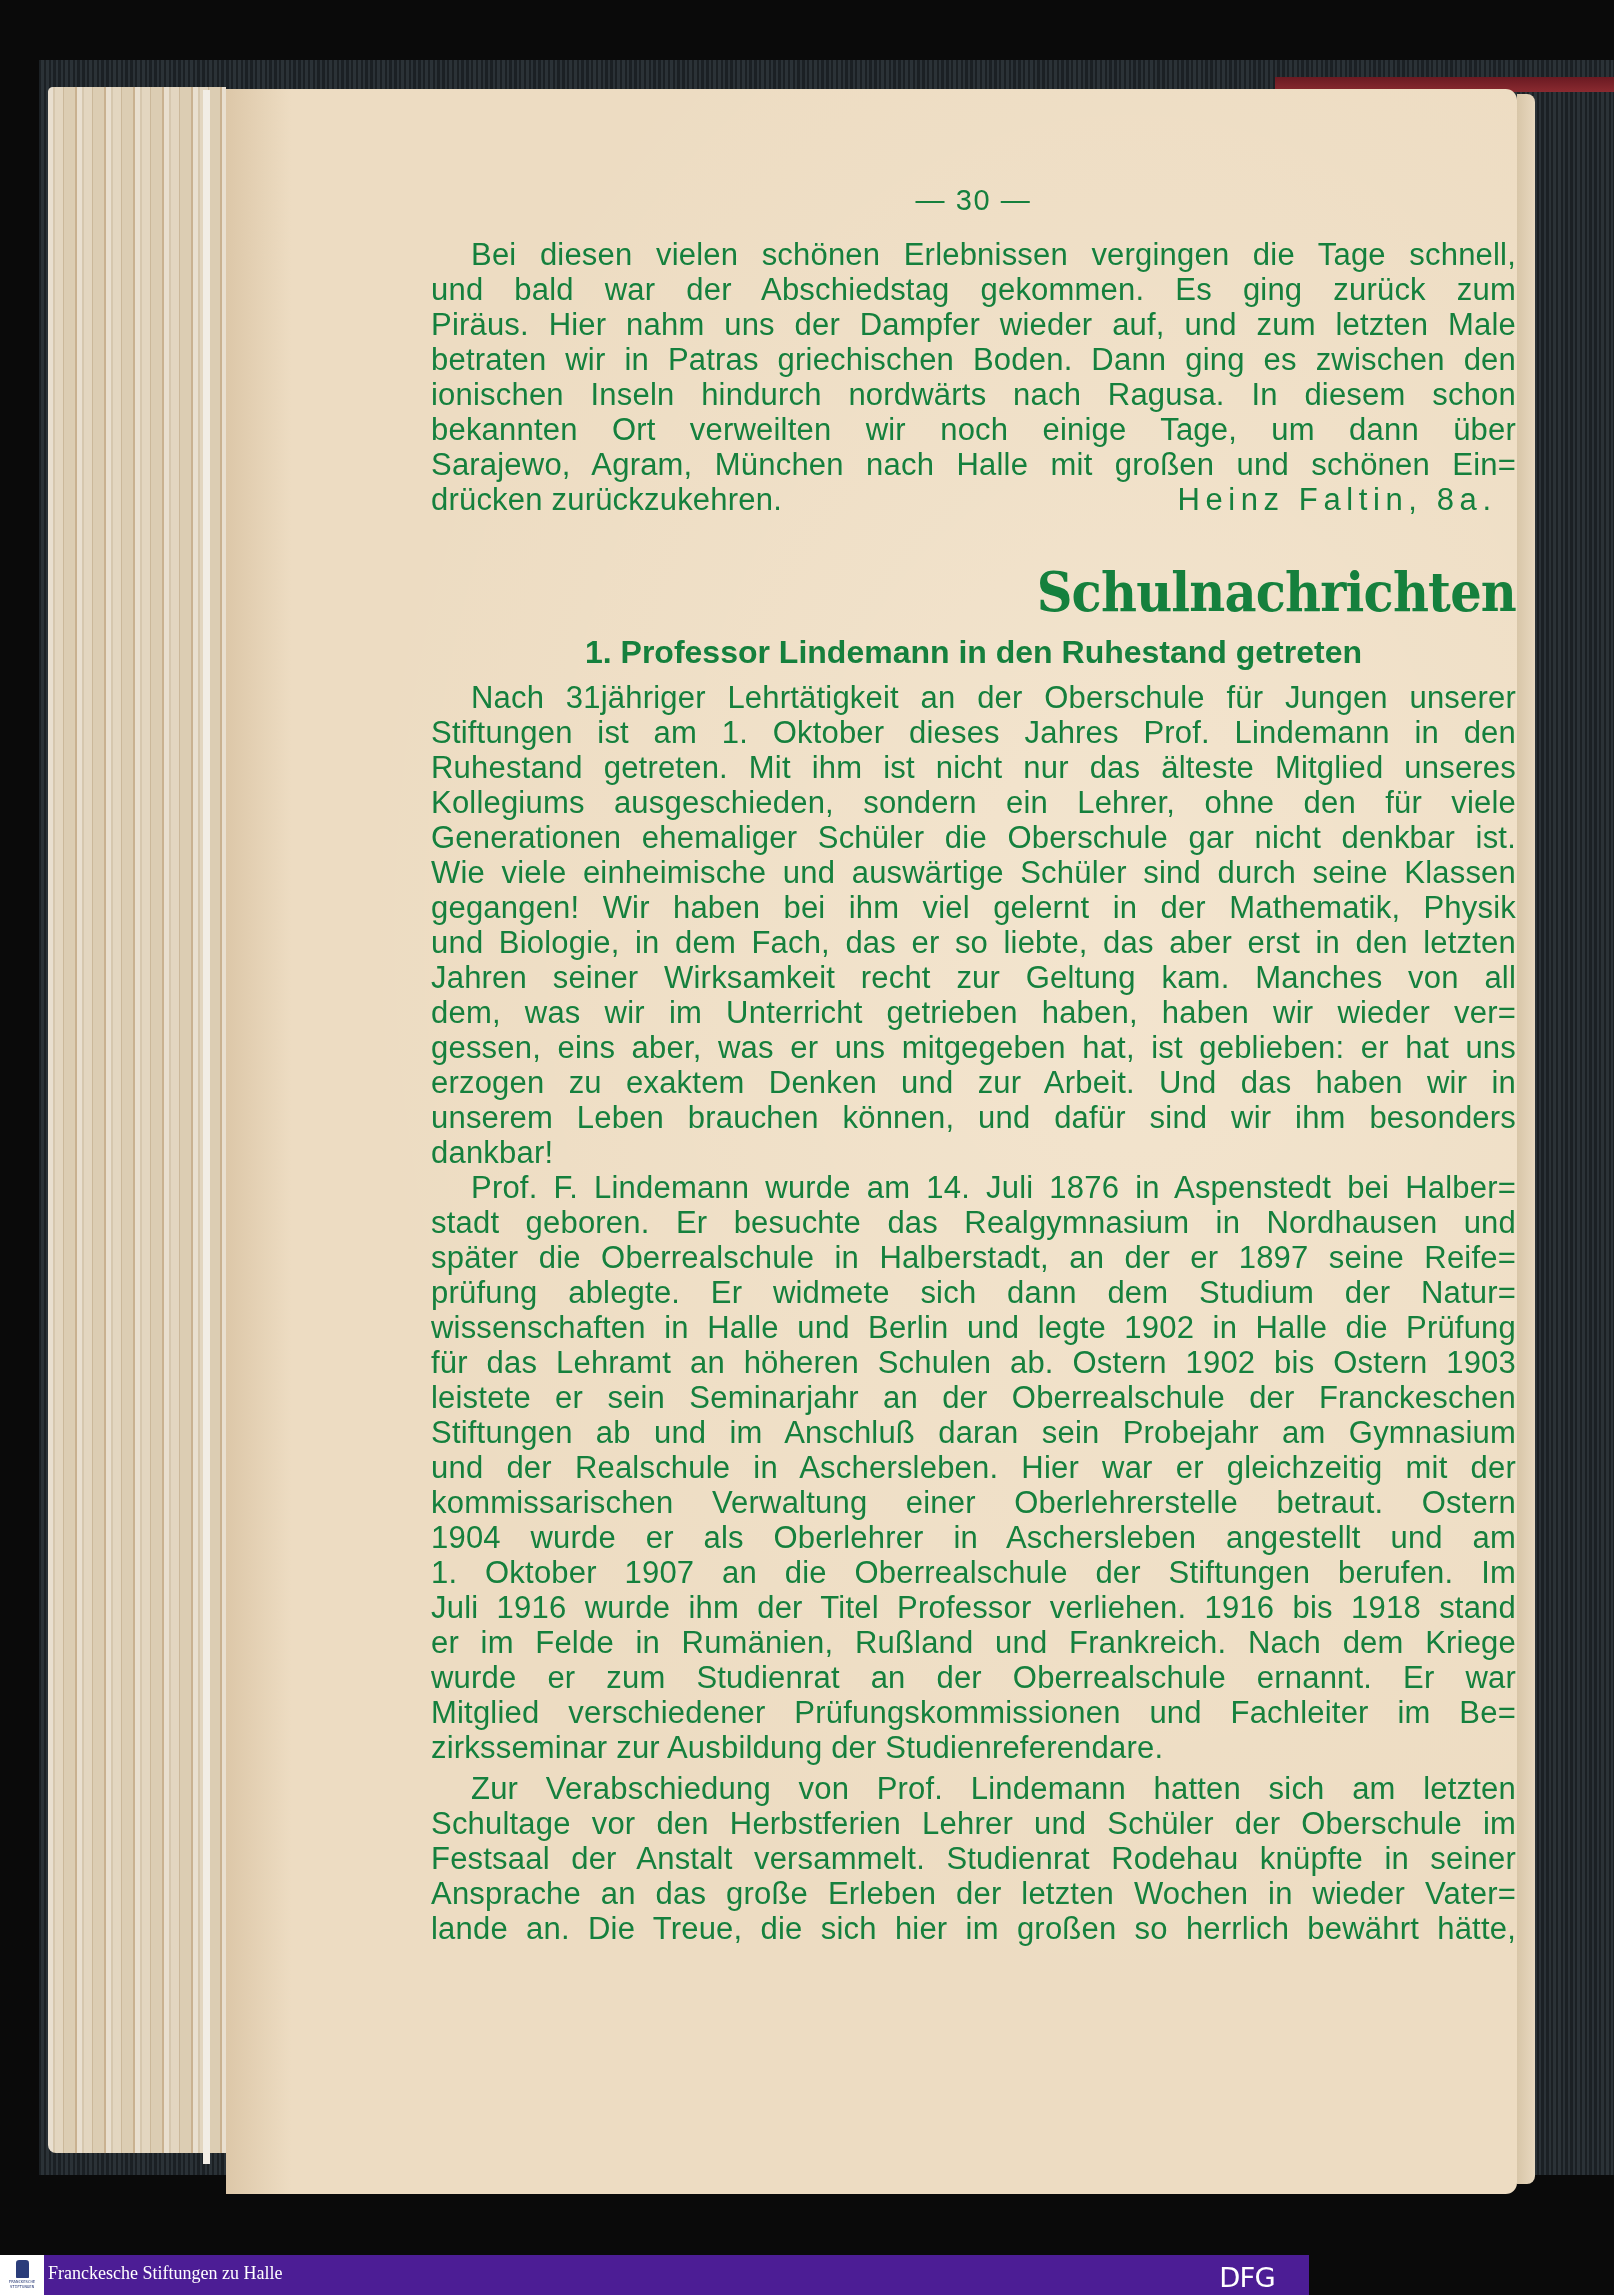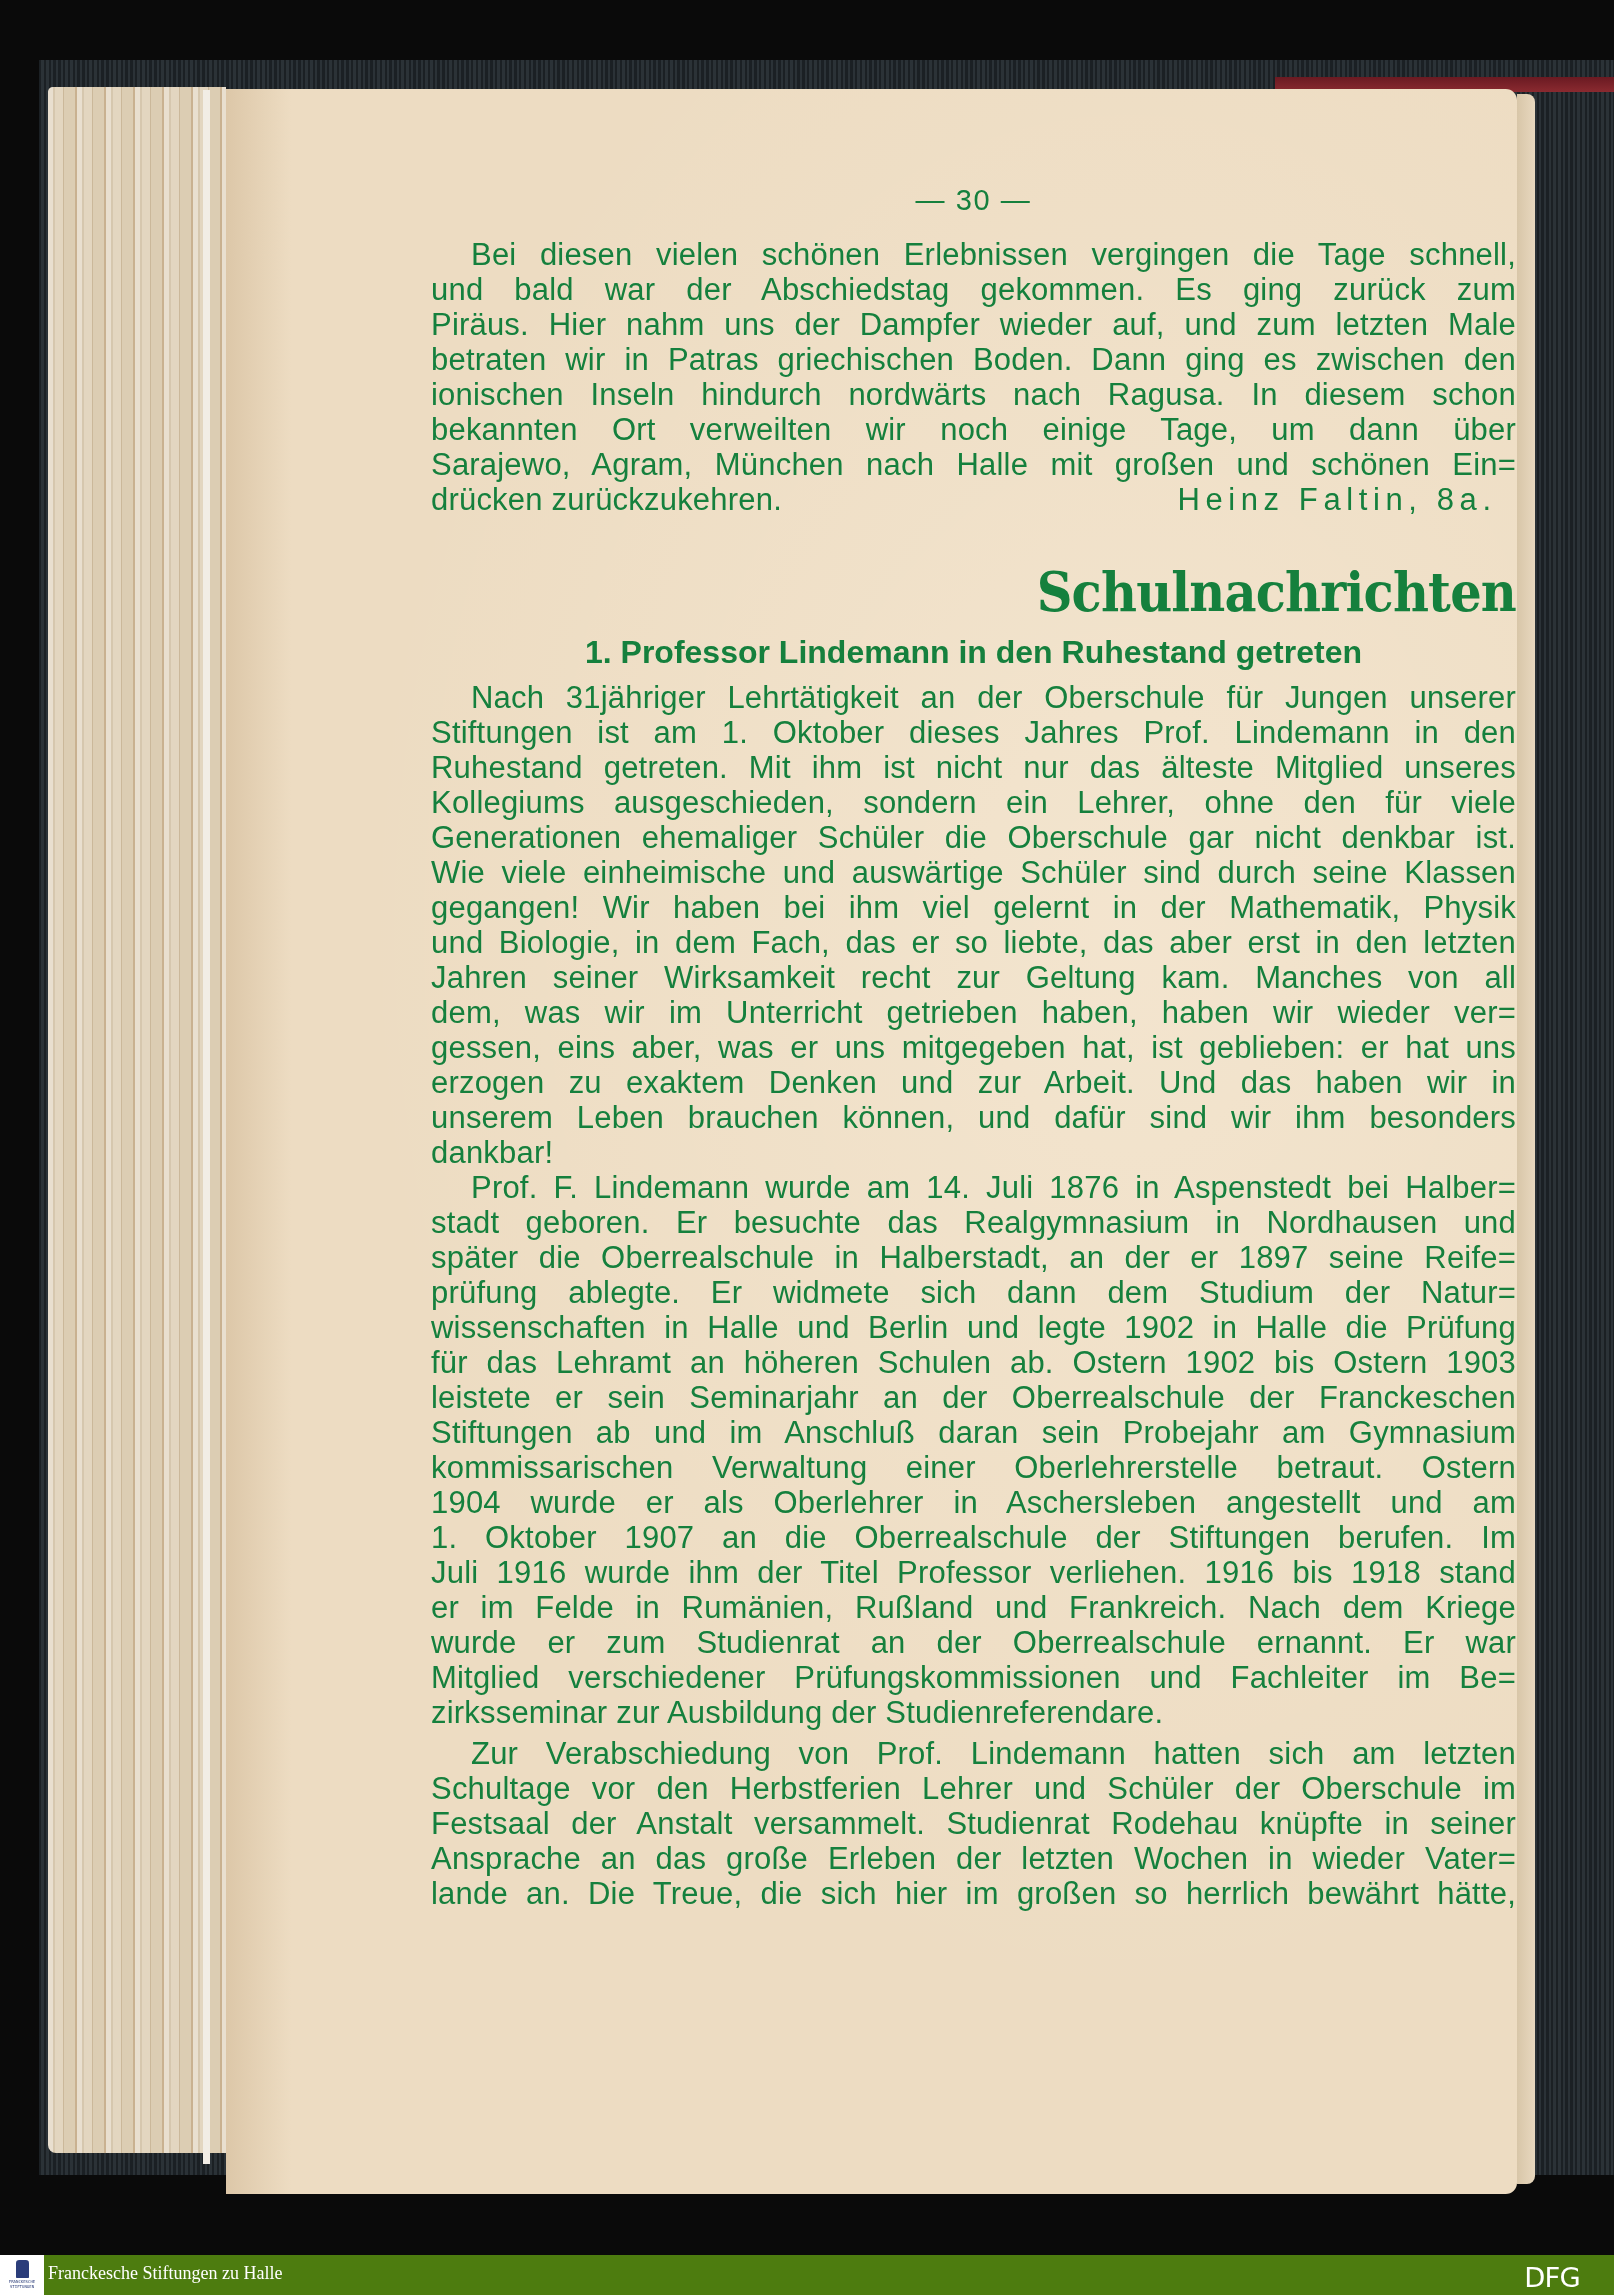--- a/index.html
+++ b/index.html
@@ -67,22 +67,22 @@
       font-family: "DejaVu Serif", serif; letter-spacing: -0.8px;
       margin-top: 38px; height: 73px; line-height: 73px;
     }
     .subsection-title {
       text-align: center; font-size: 32px; font-weight: bold;
       font-family: "Liberation Sans Narrow", "Liberation Sans", sans-serif;
       height: 48px; line-height: 48px; margin-bottom: 3.2px;
     }
     .para-gap { height: 6.5px; }
     .footer {
-      position: absolute; left: 0; top: 2255px; width: 1614px; height: 40px;
-      background: #4d7c0f;
+      position: absolute; left: 0; top: 2255px; width: 1309px; height: 40px;
+      background: #4c1d95;
     }
     .footer-logo {
       position: absolute; left: 0; top: 0; width: 44px; height: 40px; background: #ffffff;
       display: flex; flex-direction: column; align-items: center; justify-content: center;
     }
     .footer-logo .glyph {
       width: 13px; height: 18px; background: #2b3d7a; border-radius: 3.2px 3.2px 0.8px 0.8px;
     }
     .footer-logo .caption {
       font-family: "DejaVu Sans Mono", monospace; font-size: 4px; color: #2b3d7a; line-height: 4.8px;
@@ -146,20 +146,21 @@
 
   <div>
     <div class="line indent">Prof. F. Lindemann wurde am 14. Juli 1876 in Aspenstedt bei Halber=</div>
     <div class="line">stadt geboren. Er besuchte das Realgymnasium in Nordhausen und</div>
     <div class="line">später die Oberrealschule in Halberstadt, an der er 1897 seine Reife=</div>
     <div class="line">prüfung ablegte.  Er widmete sich dann dem Studium der Natur=</div>
     <div class="line">wissenschaften in Halle und Berlin und legte 1902 in Halle die Prüfung</div>
     <div class="line">für das Lehramt an höheren Schulen ab. Ostern 1902 bis Ostern 1903</div>
     <div class="line">leistete er sein Seminarjahr an der Oberrealschule der Franckeschen</div>
     <div class="line">Stiftungen ab und im Anschluß daran sein Probejahr am Gymnasium</div>
+    <div class="line">und der Realschule in Aschersleben. Hier war er gleichzeitig mit der</div>
     <div class="line">kommissarischen Verwaltung einer Oberlehrerstelle betraut. Ostern</div>
     <div class="line">1904 wurde er als Oberlehrer in Aschersleben angestellt und am</div>
     <div class="line">1. Oktober 1907 an die Oberrealschule der Stiftungen berufen. Im</div>
     <div class="line">Juli 1916 wurde ihm der Titel Professor verliehen. 1916 bis 1918 stand</div>
     <div class="line">er im Felde in Rumänien, Rußland und Frankreich. Nach dem Kriege</div>
     <div class="line">wurde er zum Studienrat an der Oberrealschule ernannt.  Er war</div>
     <div class="line">Mitglied verschiedener Prüfungskommissionen und Fachleiter im Be=</div>
     <div class="line last">zirksseminar zur Ausbildung der Studienreferendare.</div>
   </div>
 

